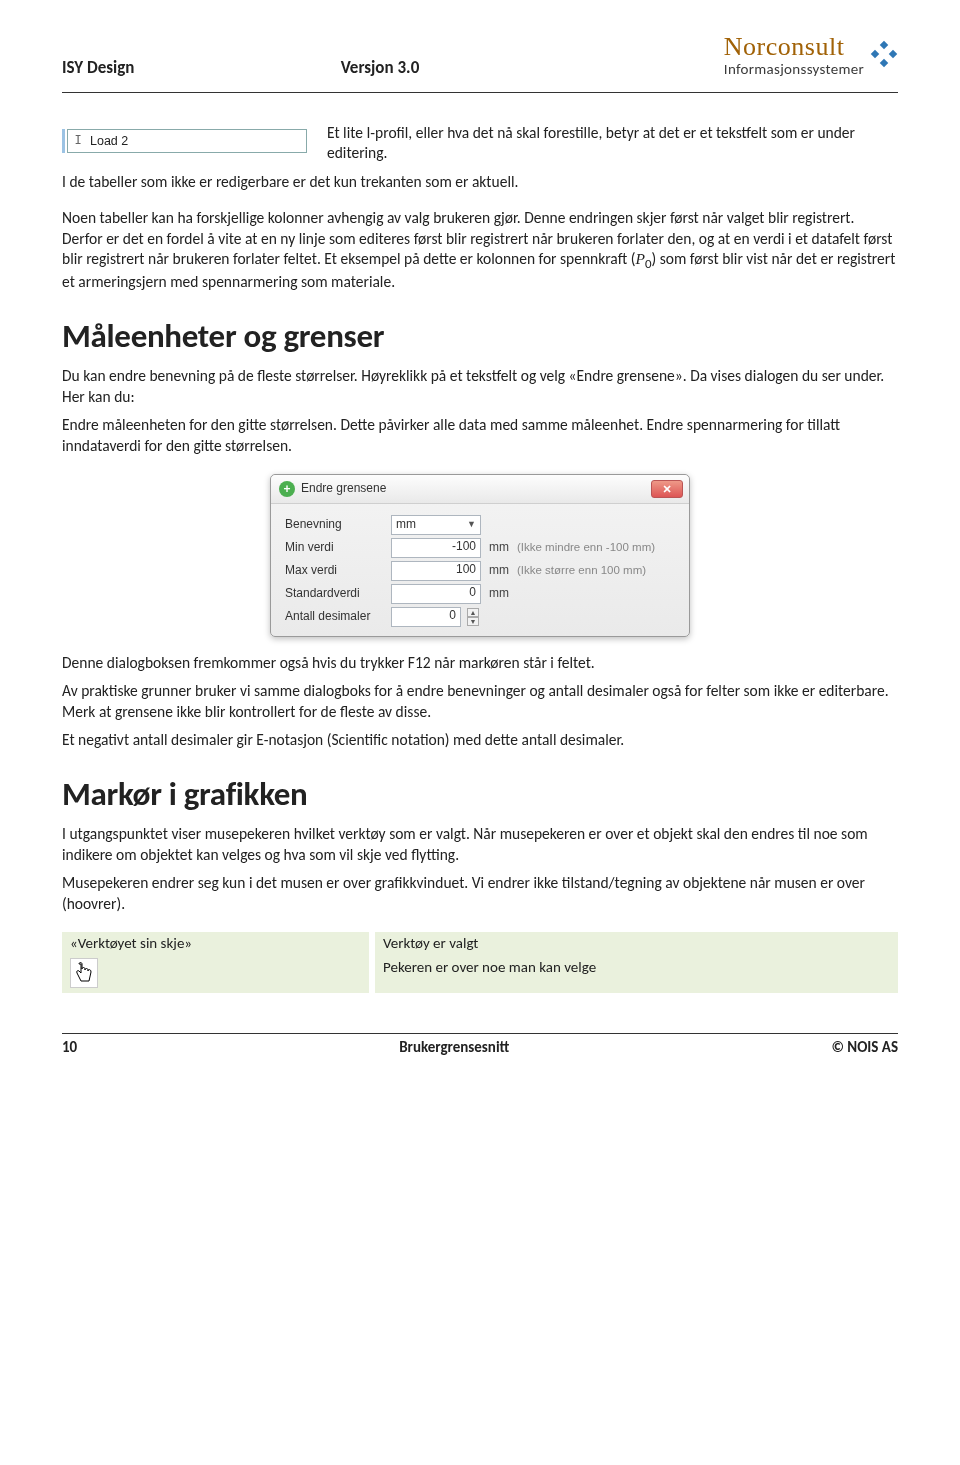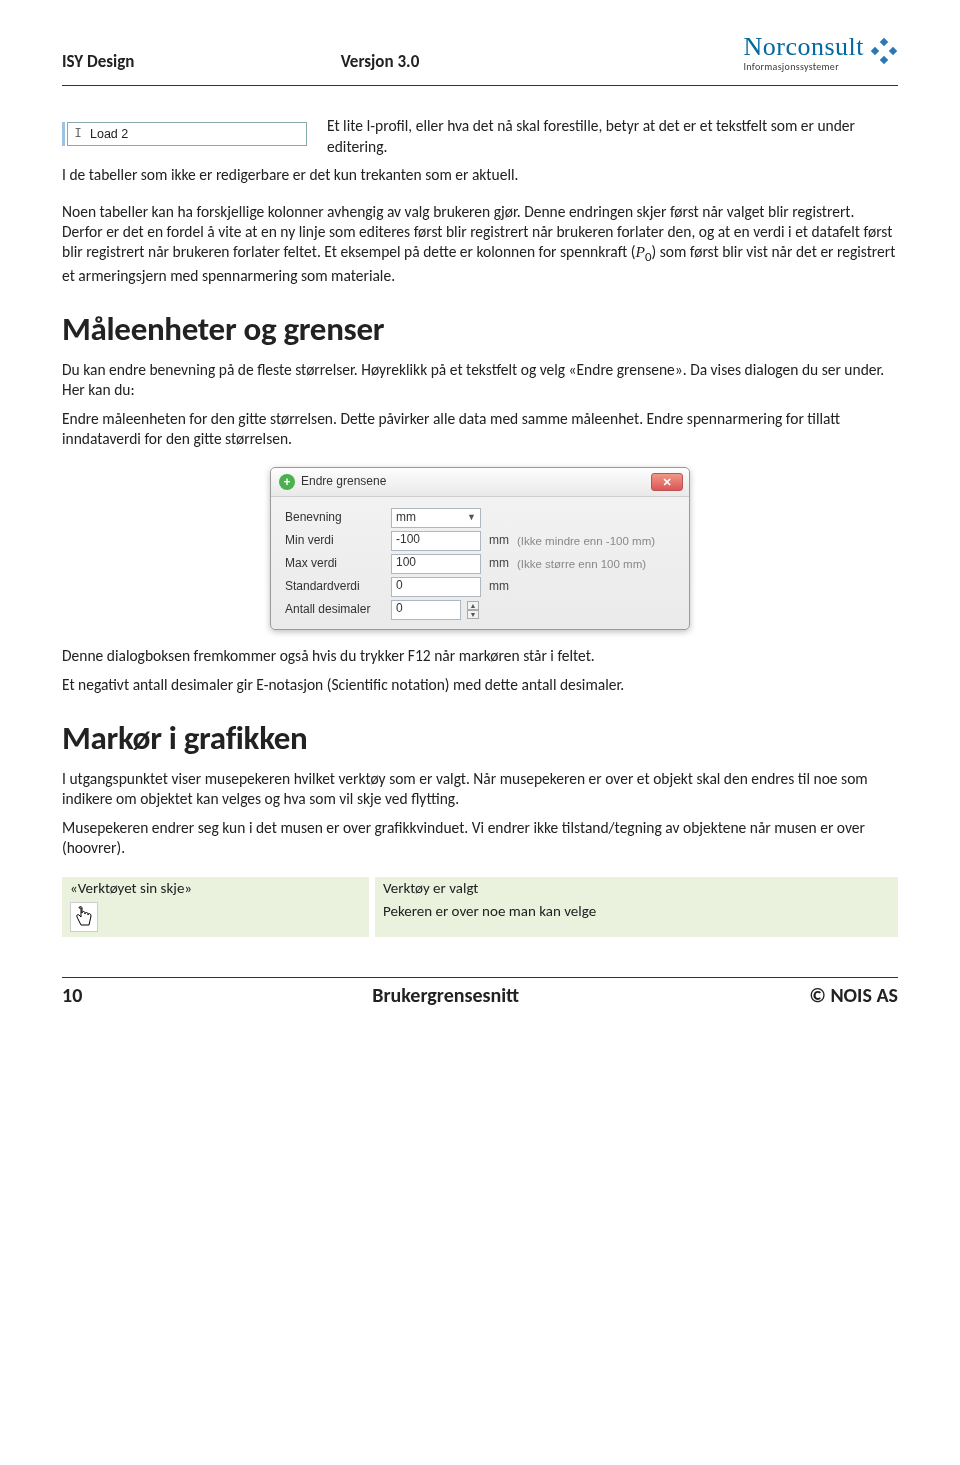--- a/index.html
+++ b/index.html
@@ -16,22 +16,22 @@
   .header-row {
     display: flex;
     justify-content: space-between;
     align-items: flex-end;
     padding-bottom: 6px;
   }
   .header-left, .header-mid { font-weight: bold; font-size: 17px; }
   .header-mid { flex:1; }
   .header-left { flex:1; }
   .header-right { flex:1; display:flex; justify-content:flex-end; align-items:center; }
-  .logo-text { font-family: "Times New Roman", serif; font-size: 26px; letter-spacing: 0.5px; color:#0369a1; line-height:1; }
-  .logo-sub { font-size: 10px; color:#3a3a3a; letter-spacing:0.3px; }
+  .logo-text { font-family: "Times New Roman", serif; font-size: 26px; letter-spacing: 0.5px; color:#a16207; line-height:1; }
+  .logo-sub { font-size: 15px; color:#3a3a3a; letter-spacing:0.3px; }
   .logo-badge { margin-left:6px; }
   .hr-top { border:none; border-top:1.5px solid #333; margin-top:6px; margin-bottom:30px; }
 
   .float-box {
     float: left;
     margin: 6px 20px 4px 0;
     border-left: 3px solid #9cc3e4;
   }
   .editing-cell {
     display:inline-flex; align-items:center;
@@ -86,21 +86,21 @@
     width:32px; height:18px; border:1px solid #b55; border-radius:3px;
     background: linear-gradient(#e98,#d55);
     display:flex; align-items:center; justify-content:center;
     color:#fff; font-size:11px; font-weight:bold;
   }
   .dlg-body { padding: 8px 10px 6px 10px; }
   .dlg-row { display:flex; align-items:center; margin: 3px 4px; gap:6px; }
   .dlg-label { width: 100px; color:#333; font-size:12px; }
   .dlg-input {
     width: 90px; height:20px; background:#fff; border:1px solid #aeb6bf;
-    padding: 0 4px; font-size:12px;
+    text-align:right; padding: 0 4px; font-size:12px;
   }
   .dlg-select {
     width: 90px; height:20px; background:#fff; border:1px solid #aeb6bf;
     display:flex; align-items:center; justify-content:space-between;
     padding: 0 4px; font-size:12px;
   }
   .dlg-select .caret { font-size:9px; color:#555; }
   .dlg-hint { color:#888; font-size:11.5px; margin-left:2px; }
   .dlg-unit { color:#444; font-size:12px; margin-left:2px; }
   .spinner {
@@ -130,21 +130,21 @@
   }
   .tool-table .col1 { width: 310px; border-right: 6px solid #fff; }
   .hand-cursor {
     display:inline-block; width:28px; height:30px;
     background:#fff; border:1px solid #ccc; padding:2px;
   }
 
   .hr-bot { border:none; border-top:1.5px solid #333; margin-top:40px; margin-bottom:4px; }
   .footer-row {
     display:flex; justify-content:space-between;
-    font-size:20px; font-weight:bold;
+    font-size:15px; font-weight:bold;
     padding-bottom: 10px;
   }
 </style>
 </head>
 <body>
 
 <div class="page">
 
   <div class="header-row">
     <div class="header-left">ISY Design</div>
@@ -230,20 +230,21 @@
           <div class="spinner">
             <span>▲</span>
             <span>▼</span>
           </div>
         </div>
       </div>
     </div>
   </div>
 
   <p class="para">Denne dialogboksen fremkommer også hvis du trykker F12 når markøren står i feltet.</p>
+  <p class="para">Av praktiske grunner bruker vi samme dialogboks for å endre benevninger og antall desimaler også for felter som ikke er editerbare. Merk at grensene ikke blir kontrollert for de fleste av disse.</p>
   <p class="para">Et negativt antall desimaler gir E-notasjon (Scientific notation) med dette antall desimaler.</p>
 
   <h1 class="section">Markør i grafikken</h1>
   <p class="para">I utgangspunktet viser musepekeren hvilket verktøy som er valgt. Når musepekeren er over et objekt skal den endres til noe som indikere om objektet kan velges og hva som vil skje ved flytting.</p>
   <p class="para">Musepekeren endrer seg kun i det musen er over grafikkvinduet. Vi endrer ikke tilstand/tegning av objektene når musen er over (hoovrer).</p>
 
   <table class="tool-table">
     <tbody>
         <tr>
       <td class="col1">«Verktøyet sin skje»</td>

